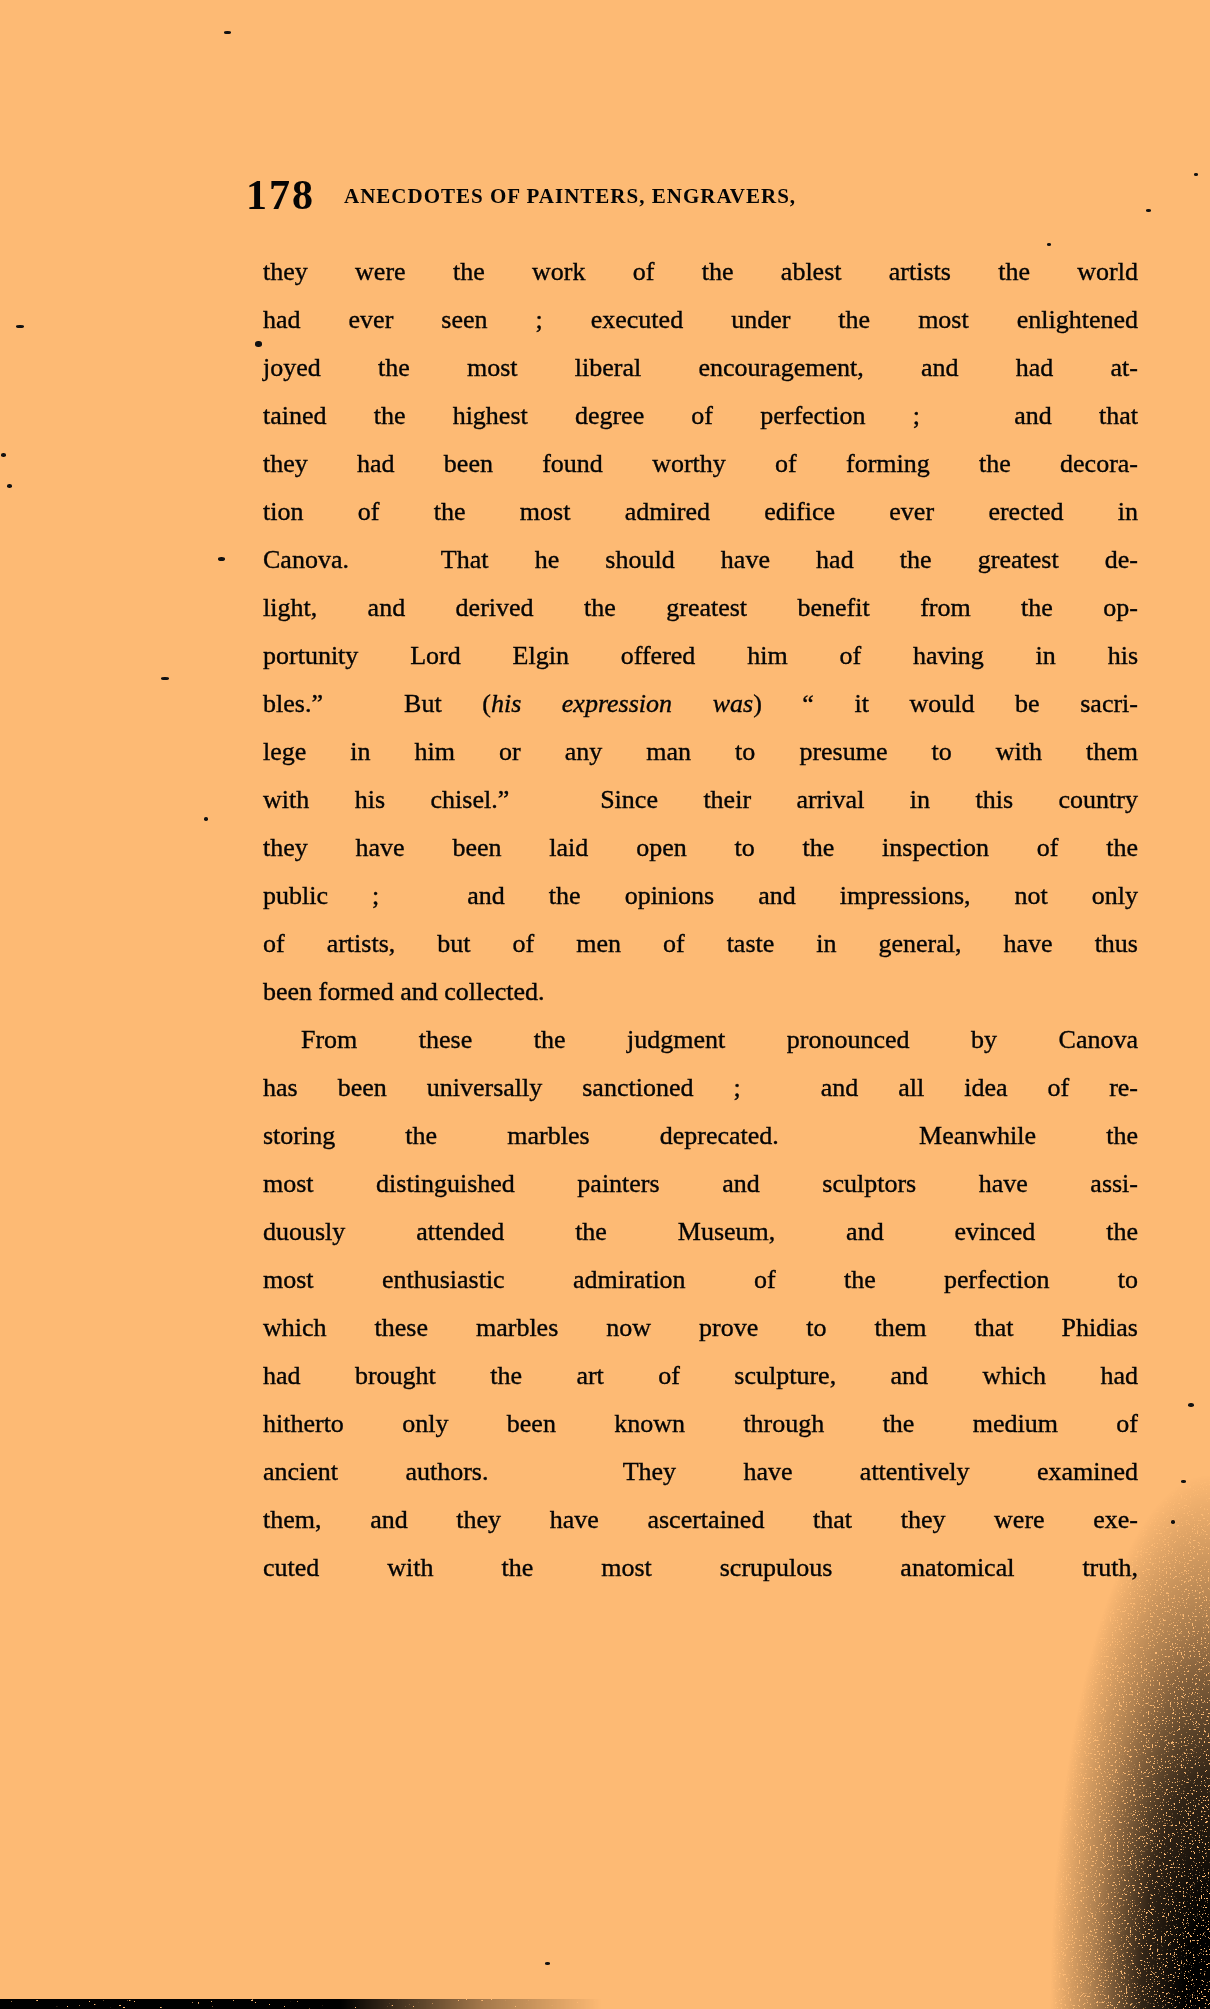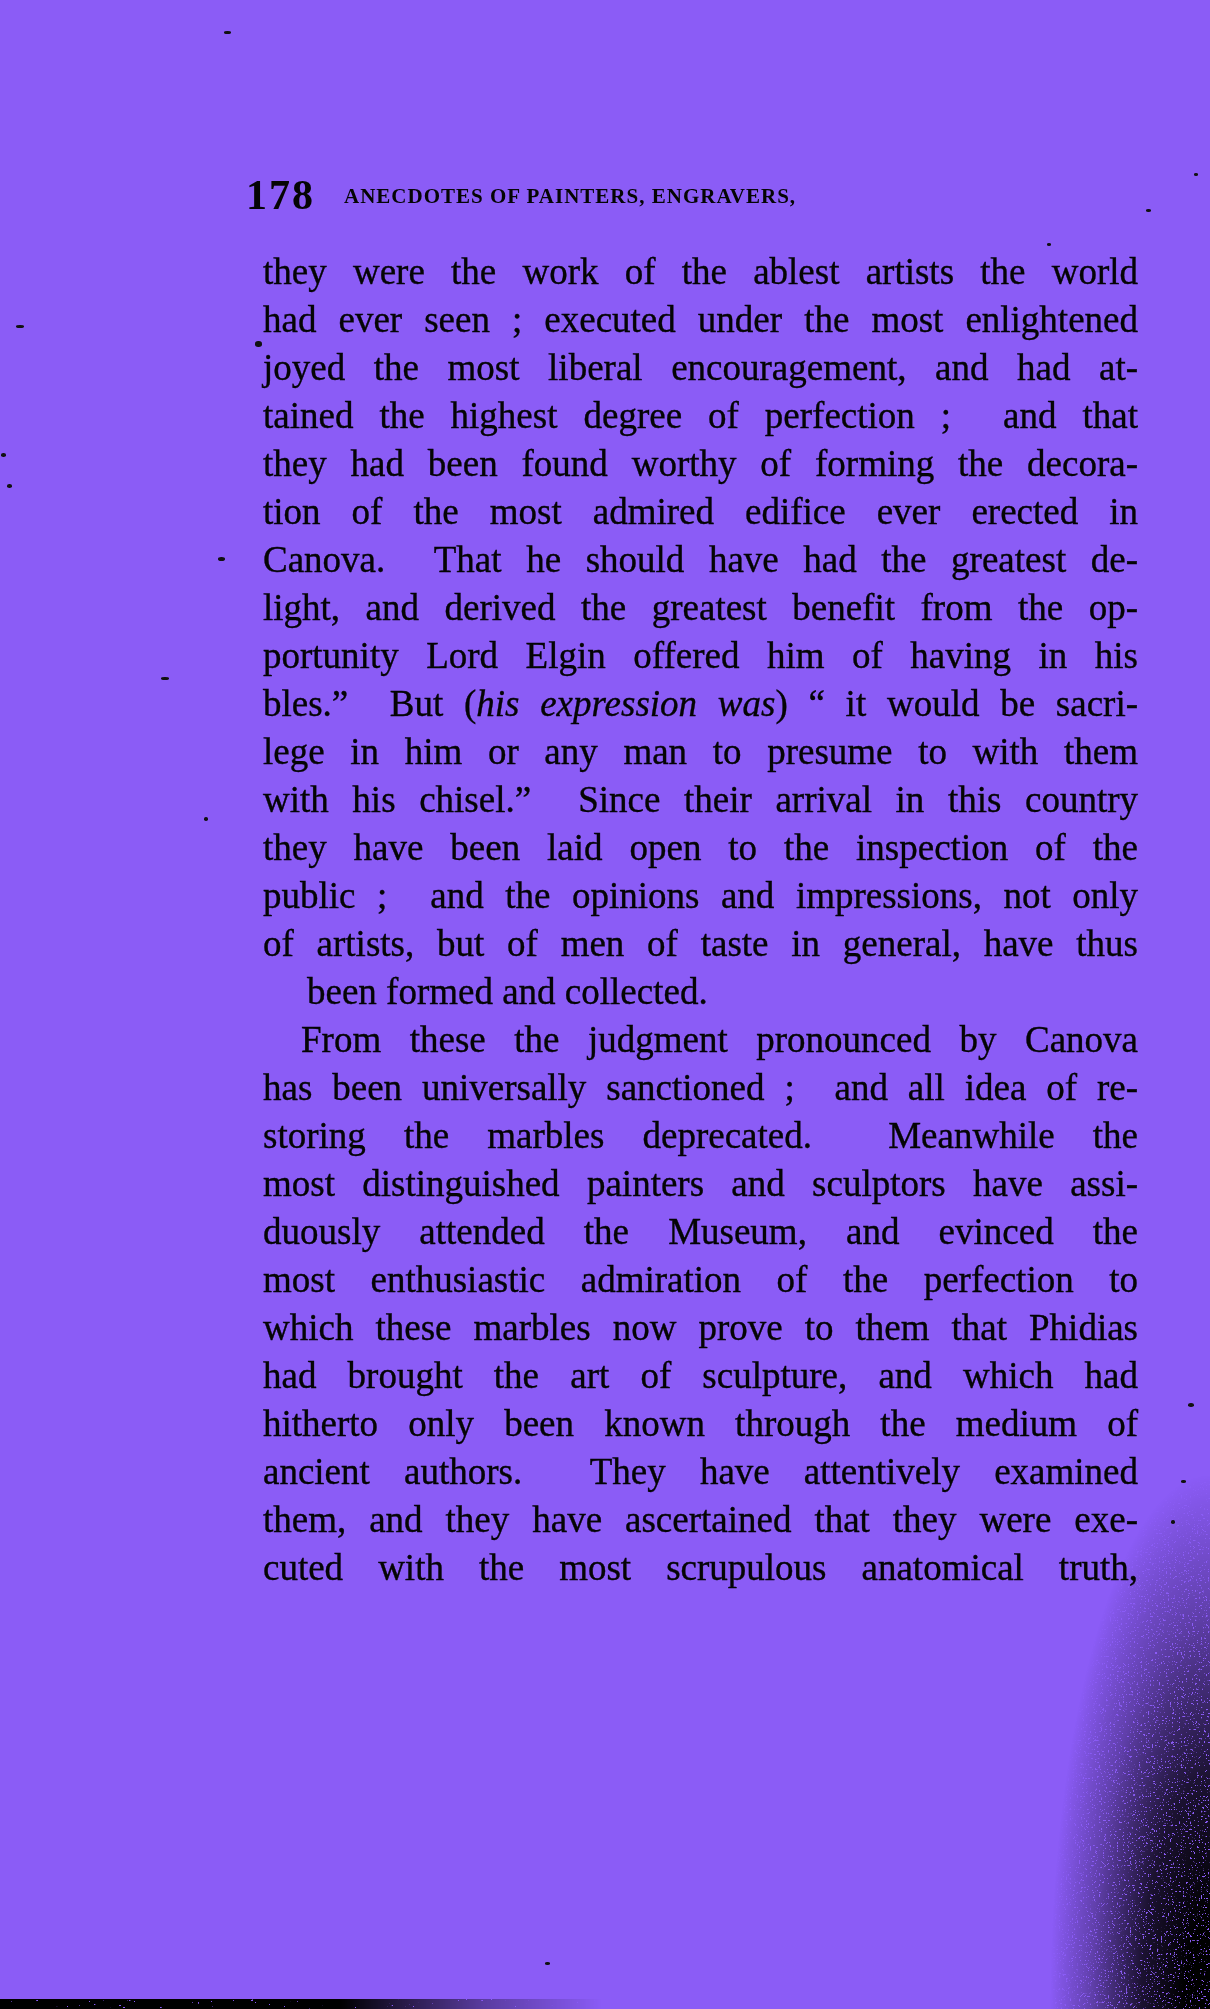--- a/index.html
+++ b/index.html
@@ -1,45 +1,45 @@
 <!DOCTYPE html>
 <html><head>
 <meta charset="utf-8">
 <style>
   html,body { margin:0; padding:0; background:#e8e8e8; }
   .page {
     position:relative;
     width:1210px; height:2009px;
-    background:#8b5cf6;
+    background:#fdba74;
     overflow:hidden;
     font-family:"Liberation Serif", serif;
     color:#050505;
   }
   
   .page-number {
     position:absolute; left:246px; top:174px;
     font-size:42px; font-weight:bold; line-height:1; letter-spacing:2px;
   }
   .running-head {
     position:absolute; left:344px; top:186px;
     font-size:21px; font-weight:bold; line-height:1; letter-spacing:1px;
     white-space:nowrap;
   }
   
   .text-block {
     position:absolute; left:263px; top:248px; width:875px;
   }
   .line {
     height:48px; line-height:48px;
-    font-size:37px;
+    font-size:26px;
     text-align:justify; text-align-last:justify;
     white-space:pre-wrap;
     -webkit-text-stroke:0.35px #000;
   }
-  .line.short { text-align-last:left;margin-left:44px; }
+  .line.short { text-align-last:left; }
   .line.indent { text-indent:38px; }
   .it { font-style:italic;margin-top:16px; }
   
   .speck {
     position:absolute; background:#111; border-radius:45%;
   }
   .corner-noise {
     position:absolute; right:0; bottom:0;
     -webkit-mask-image:radial-gradient(120% 95% at 100% 100%, #000 12%, rgba(0,0,0,.8) 32%, rgba(0,0,0,.3) 55%, transparent 74%);
     mask-image:radial-gradient(120% 95% at 100% 100%, #000 12%, rgba(0,0,0,.8) 32%, rgba(0,0,0,.3) 55%, transparent 74%);

